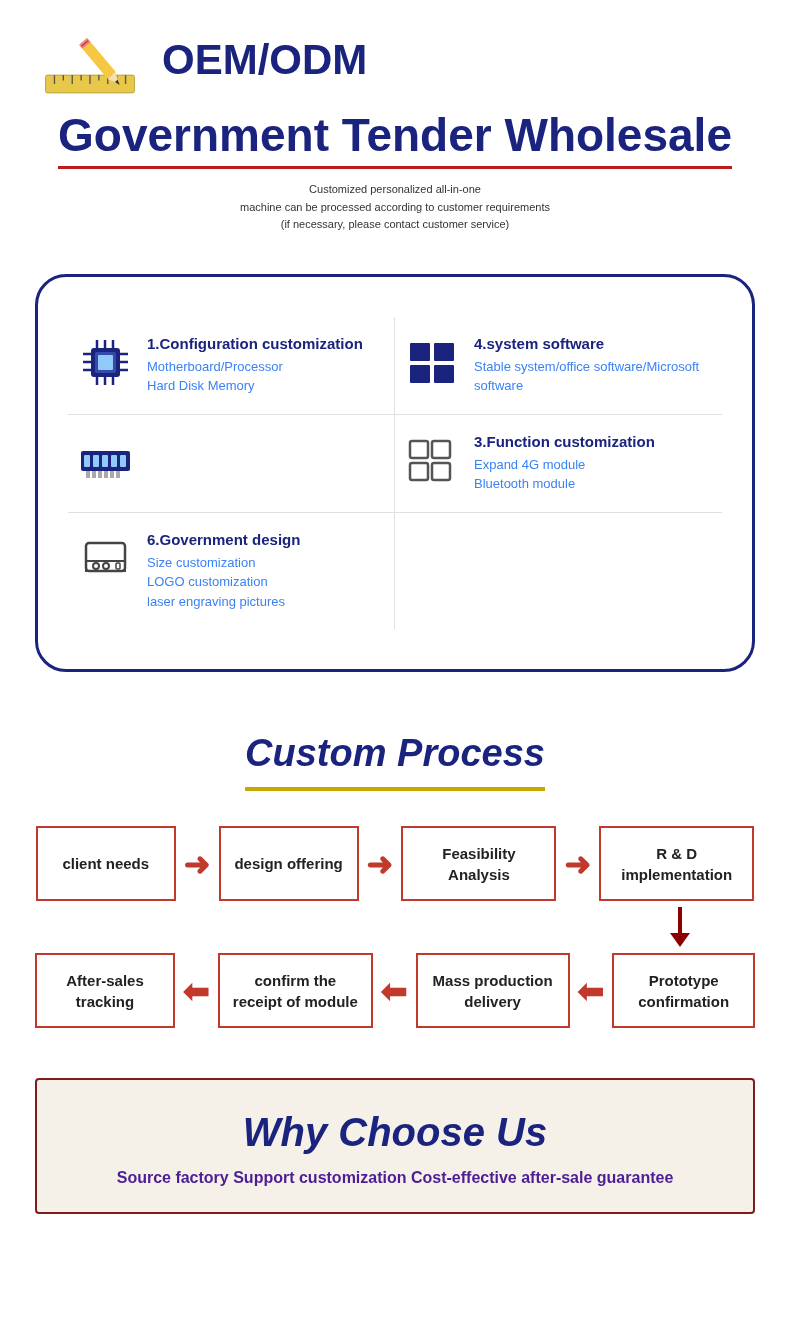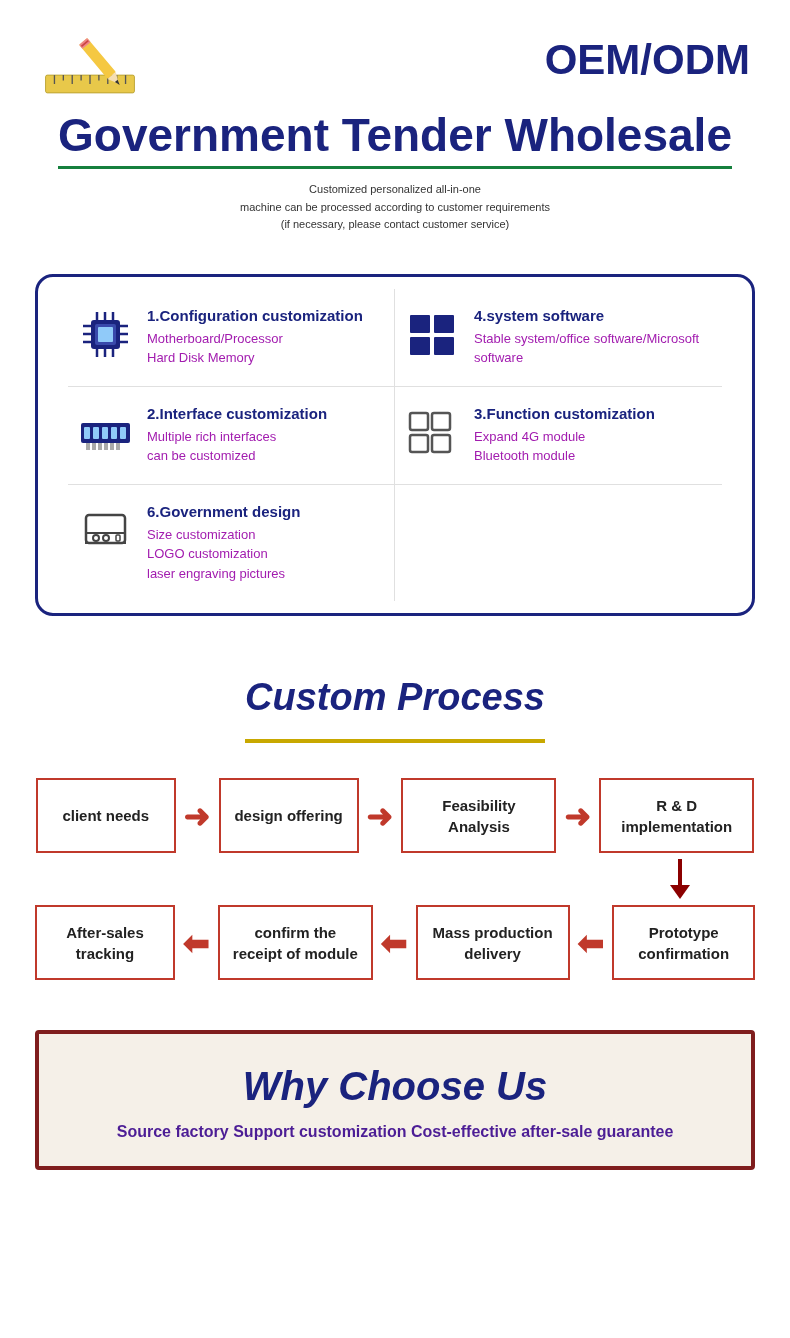--- a/index.html
+++ b/index.html
@@ -11,54 +11,54 @@
     }
 
     
     .header-section {
       text-align: center;
       padding: 20px 40px 10px;
     }
     .header-top {
       display: flex;
       align-items: center;
-      justify-content: space-between;
+      justify-content: flex-start;
       gap: 22px;
       margin-bottom: 8px;
     }
     .pencil-ruler-icon {
       width: 100px;
       height: 80px;
     }
     .oem-title {
       font-size: 42px;
       font-weight: bold;
       color: #1a237e;
     }
     .gov-title {
       font-size: 46px;
       font-weight: bold;
       color: #1a237e;
-      border-bottom: 3px solid #15803d;
+      border-bottom: 3px solid #b91c1c;
       display: inline-block;
       padding-bottom: 4px;
       margin-bottom: 12px;
     }
     .subtitle {
       font-size: 11px;
       color: #333;
       line-height: 1.6;
     }
 
     
     .features-box {
       margin: 30px 35px;
       border: 3px solid #1a237e;
-      border-radius: 18px;
-      padding: 12px 30px;
+      border-radius: 31px;
+      padding: 40px 30px;
     }
     .features-grid {
       display: grid;
       grid-template-columns: 1fr 1fr;
       gap: 0;
     }
     .feature-item {
       display: flex;
       align-items: flex-start;
       gap: 14px;
@@ -79,36 +79,36 @@
       height: 55px;
     }
     .feature-text h3 {
       font-size: 15px;
       font-weight: bold;
       color: #1a237e;
       margin-bottom: 5px;
     }
     .feature-text p {
       font-size: 13px;
-      color: #a21caf;
+      color: #3b82f6;
       line-height: 1.5;
     }
 
     
     .process-section {
       padding: 30px 35px 20px;
       text-align: center;
     }
     .section-title {
       font-size: 38px;
       font-weight: bold;
       color: #1a237e;
       border-bottom: 4px solid #c8a800;
       display: inline-block;
-      padding-bottom: 20px;
+      padding-bottom: 12px;
       margin-bottom: 35px;
       font-style: italic;
     }
 
     
     .process-flow {
       display: flex;
       flex-direction: column;
       align-items: center;
       gap: 0;
@@ -154,21 +154,21 @@
       color: #c0392b;
       font-size: 32px;
       margin: 0 8px;
       font-weight: bold;
     }
 
     
     .why-section {
       margin: 30px 35px 30px;
       background: #f5f0e8;
-      border: 4px solid #7f1d1d;
+      border: 2px solid #7f1d1d;
       border-radius: 4px;
       padding: 30px 20px 25px;
       text-align: center;
     }
     .why-title {
       font-size: 40px;
       font-weight: bold;
       color: #1a237e;
       font-style: italic;
       margin-bottom: 14px;
@@ -274,24 +274,20 @@
           <rect x="42" y="22" width="6" height="12" rx="1" fill="#90caf9"></rect>
 
           <rect x="8" y="38" width="4" height="7" rx="0" fill="#aaa"></rect>
           <rect x="14" y="38" width="4" height="7" rx="0" fill="#aaa"></rect>
           <rect x="20" y="38" width="4" height="7" rx="0" fill="#aaa"></rect>
           <rect x="26" y="38" width="4" height="7" rx="0" fill="#aaa"></rect>
           <rect x="32" y="38" width="4" height="7" rx="0" fill="#aaa"></rect>
           <rect x="38" y="38" width="4" height="7" rx="0" fill="#aaa"></rect>
         </svg>
       </div>
-      <div class="feature-text">
-        <h3><span>2</span><span>.Interface customization</span></h3>
-        <p>Multiple rich interfaces<br>can be customized</p>
-      </div>
     </div>
 
 
     <div class="feature-item">
       <div class="feature-icon">
         <svg viewBox="0 0 55 55" xmlns="http://www.w3.org/2000/svg">
 
           <rect x="5" y="8" width="18" height="17" rx="2" fill="none" stroke="#555" stroke-width="2.5"></rect>
           <rect x="27" y="8" width="18" height="17" rx="2" fill="none" stroke="#555" stroke-width="2.5"></rect>
           <rect x="5" y="30" width="18" height="17" rx="2" fill="none" stroke="#555" stroke-width="2.5"></rect>

